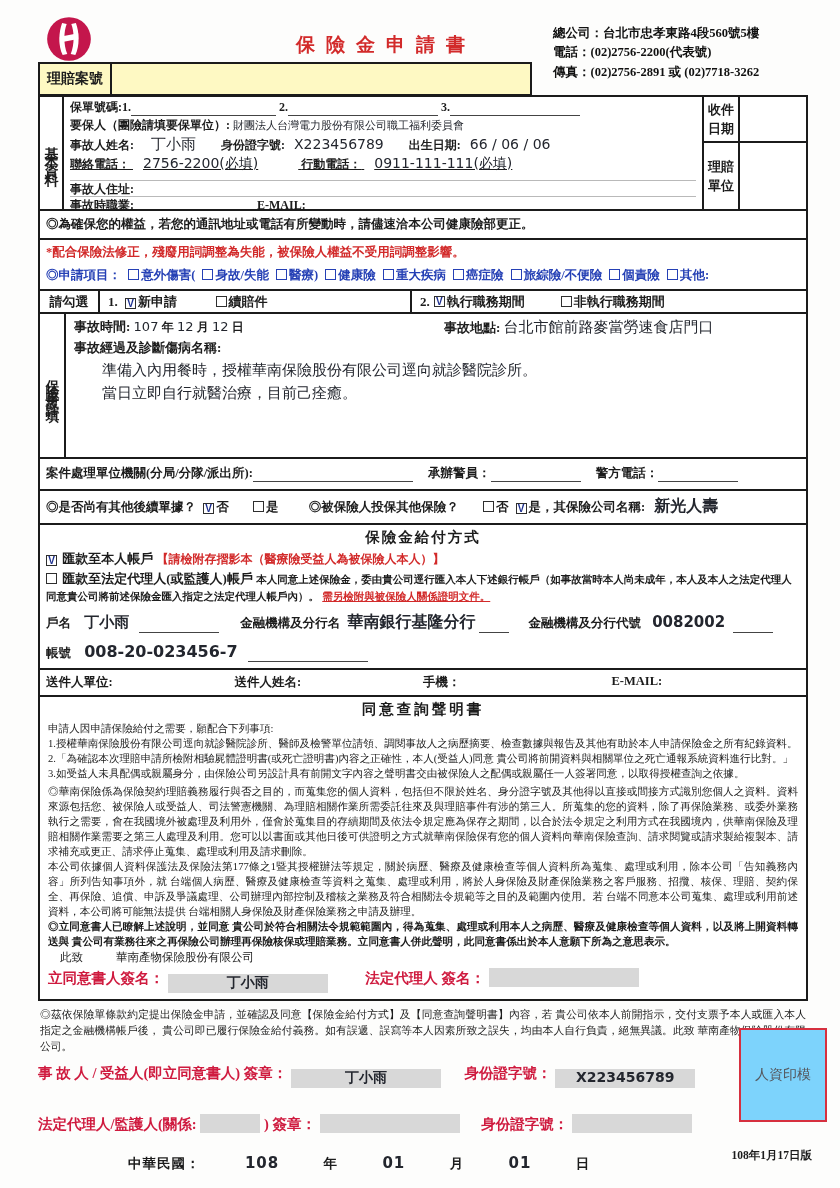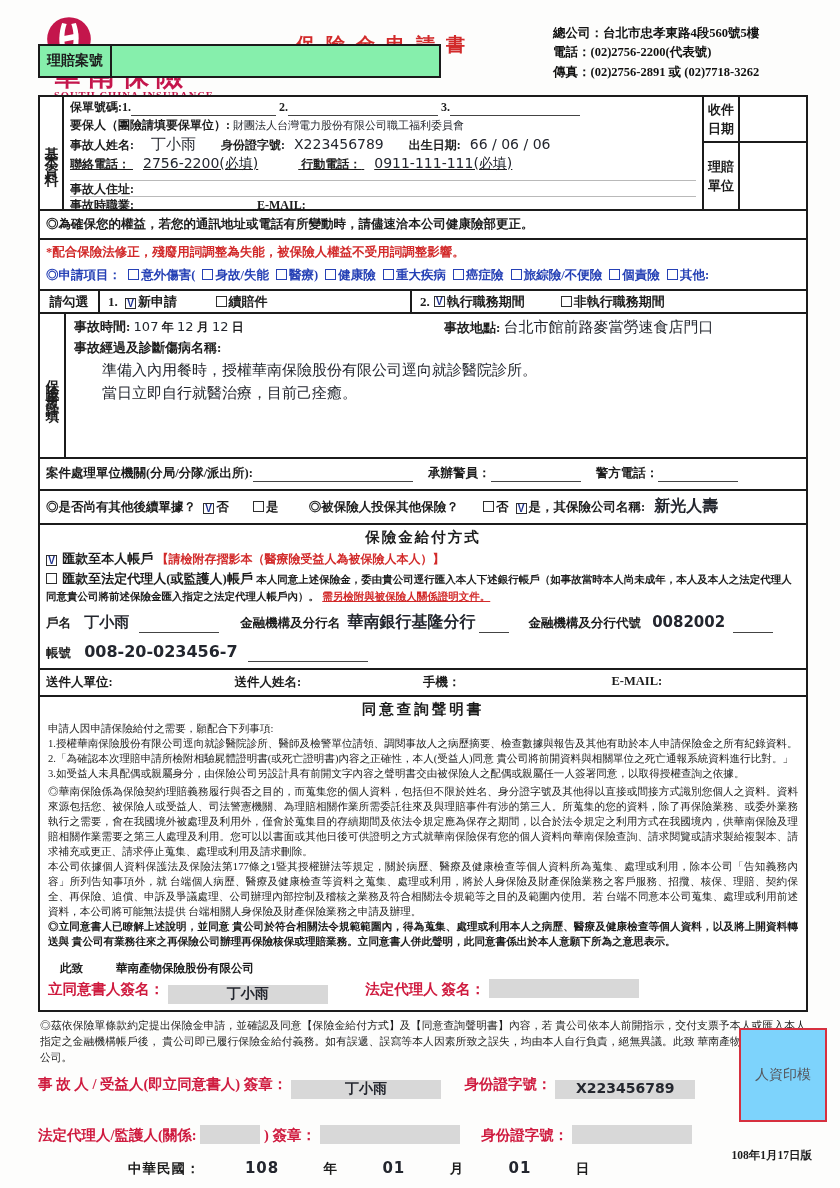--- a/index.html
+++ b/index.html
@@ -10,21 +10,21 @@
     font-family:"Liberation Serif", serif; color:#1c1c1c;
   }
   
   .logo-wrap { position:absolute; left:46px; top:16px; display:flex; align-items:flex-start;flex-direction:column; }
   .logo-circle { width:46px; height:46px; }
   .logo-text { margin-left:8px; }
   .logo-cn { font-size:27px; font-weight:bold; color:#c4164c; letter-spacing:7px; line-height:1.05; }
   .logo-en { font-size:10.5px; font-weight:bold; color:#c4164c; letter-spacing:1px; }
   .form-title { position:absolute; left:296px; top:32px; font-size:19px; font-weight:bold; color:#d22a2a; letter-spacing:11px; }
   .contact { position:absolute; left:553px; top:24px; font-size:12.5px; font-weight:bold; line-height:1.55; color:#111; }
-  .claimno { position:absolute; left:38px; top:44px; display:flex; border:2px solid #1b1b1b; height:34px; width:403px; background:#86efac; }
+  .claimno { position:absolute; left:38px; top:62px; display:flex; border:2px solid #1b1b1b; height:34px; width:494px; background:#fef9c3; }
   .claimno-label { width:72px; border-right:2px solid #1b1b1b; font-size:14px; font-weight:bold; display:flex; align-items:center; justify-content:center; }
   .claimno-value { flex:1; }
   
   .content { position:absolute; left:38px; top:97px; width:770px; }
   .bx { border:2px solid #1b1b1b; margin-top:-2px; background:#fff; }
   .lbl { font-weight:bold; font-size:12px; }
   .hw { font-family:"DejaVu Sans", sans-serif; color:#23262e; }
   .ul { display:inline-block; border-bottom:1px solid #444; height:13px; vertical-align:bottom; }
   .cb { display:inline-block; width:11px; height:11px; border:1.5px solid #2e2e2e; vertical-align:-1px; margin:0 2px 0 4px;
         font-size:10px; line-height:10px; text-align:center; font-weight:bold; color:#1d2f8f; font-family:"Liberation Sans",sans-serif;}
@@ -76,28 +76,28 @@
   .pay-fields .hw { font-size:15px; }
   .acctno { margin-top:9px; }
   
   .sender { display:flex; padding:4px 6px; font-size:12.5px; font-weight:bold; }
   .sender span.part { flex:1; }
   
   .consent { padding:3px 8px 6px 8px; }
   .consent-title { text-align:center; font-size:14.5px; font-weight:bold; letter-spacing:3px; margin-bottom:2px; }
   .cpar { font-size:10.6px; line-height:1.42; text-align:justify; }
   .citem { font-size:10.6px; line-height:1.42; text-align:justify; padding-left:10px; text-indent:-10px; }
-  .tocompany { font-size:11.5px; font-weight:bold; margin-top:12px;padding-left:12px; }
+  .tocompany { font-size:11.5px; font-weight:normal; margin-top:1px;padding-left:12px; }
   .sigrow { margin-top:3px; font-size:14.5px; font-weight:bold; }
   .sigrow .red { color:#cf1b3f; }
   
   .finaldecl { font-size:10.8px; line-height:1.45; text-align:justify; margin-top:6px; padding:0 2px; }
   .vrow { margin-top:10px; font-size:14.5px; font-weight:bold; color:#cf1b3f; }
   .grow { margin-top:26px; font-size:14.5px; font-weight:bold; color:#cf1b3f; }
-  .daterow { margin-top:14px; font-size:13.5px; font-weight:bold; text-align:left; padding-left:90px; letter-spacing:1px; }
+  .daterow { margin-top:20px; font-size:13.5px; font-weight:bold; text-align:left; padding-left:90px; letter-spacing:1px; }
   .daterow .hw { font-size:15px; }
   .stampbox { position:absolute; left:739px; top:1028px; width:88px; height:94px; border:2px solid #d6303f; background:#7dd3fc;
               display:flex; align-items:center; justify-content:center; }
   .stampbox span { font-family:"DejaVu Sans",sans-serif; font-size:14px; color:#55585e; }
   .version { position:absolute; right:28px; top:1148px; font-size:11.5px; font-weight:bold; }
 </style>
 </head>
 <body>
 
 <div class="page">

